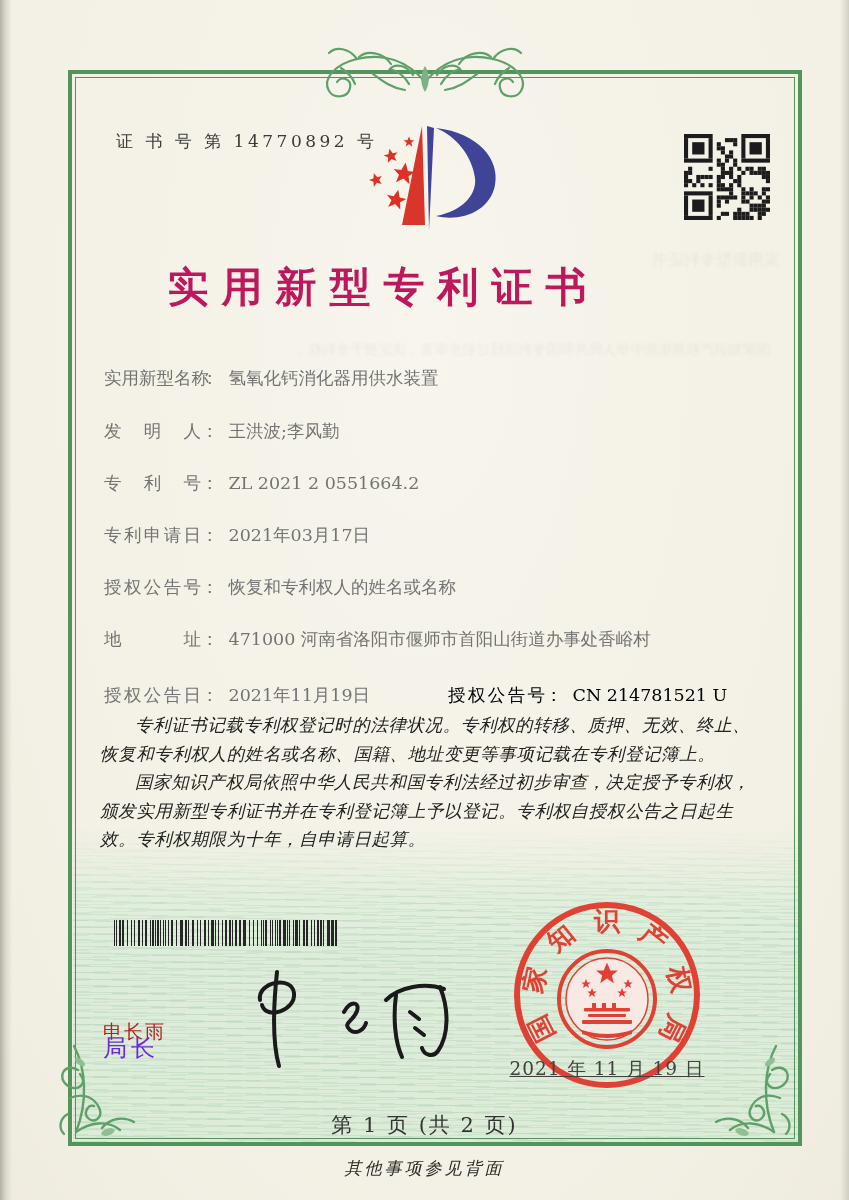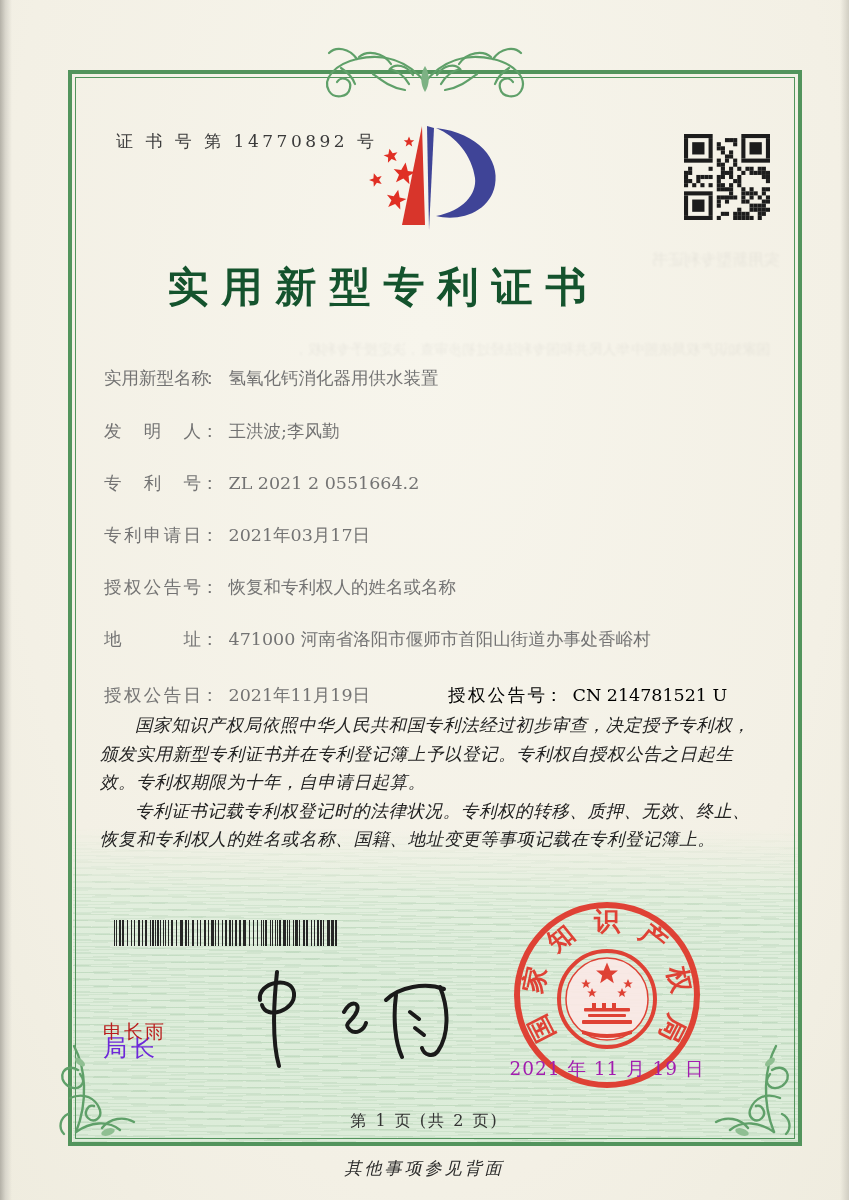--- a/index.html
+++ b/index.html
@@ -43,45 +43,45 @@
 
   .logo{position:absolute;left:346px;top:122px;width:160px;height:120px;}
   .qr{position:absolute;left:684px;top:134px;width:86px;height:86px;}
 
   .ghost{position:absolute;color:#555;opacity:.075;filter:blur(1px);transform:scaleX(-1);
     overflow:hidden;white-space:nowrap;pointer-events:none;}
   .ghost1{left:640px;top:250px;width:140px;height:22px;font-size:16px;}
   .ghost2{left:300px;top:341px;width:470px;height:17px;font-size:14px;}
 
   .title{position:absolute;left:0;top:260px;width:767px;text-align:center;
-    font-size:41px;font-weight:700;letter-spacing:13px;color:#14532d;}
+    font-size:41px;font-weight:700;letter-spacing:13px;color:#be185d;}
 
   .row{position:absolute;left:104px;font-size:17.5px;white-space:nowrap;color:#737373;}
   .r1{top:366px;} .r2{top:419px;} .r3{top:471px;} .r4{top:523px;}
   .r5{top:575px;} .r6{top:627px;} .r7{top:683px;}
   .r7b{position:absolute;left:448px;top:683px;font-size:17.5px;white-space:nowrap;color:#000000;}
   .flabel{display:inline-block;width:97px;text-align:justify;text-align-last:justify;vertical-align:bottom;}
   .colon{display:inline-block;margin-right:10px;}
 
   .body-text{position:absolute;left:100px;top:711px;width:660px;
     font-size:17.5px;line-height:28.5px;font-style:italic;letter-spacing:.6px;color:#222;}
   .body-text p{margin:0;text-indent:2em;}
 
   .barcode{position:absolute;left:114px;top:920px;width:224px;height:26px;}
 
   .director-title{position:absolute;left:103px;top:1032px;font-size:24px;letter-spacing:4px;color:#6d28d9;}
   .director-name{position:absolute;left:103px;top:1019px;font-size:19px;letter-spacing:2px;color:#b91c1c;}
   .signature{position:absolute;left:238px;top:960px;width:232px;height:112px;}
 
   .seal{position:absolute;left:508px;top:896px;width:198px;height:198px;}
   .seal-date{position:absolute;left:508px;top:1056px;width:198px;text-align:center;
-    font-size:18.5px;color:#a21caf;letter-spacing:1px;}
+    font-size:18.5px;color:#404040;letter-spacing:1px;text-decoration:underline;}
 
   .page-num{position:absolute;left:0;top:1111px;width:849px;text-align:center;
-    font-size:16px;letter-spacing:2px;color:#333;}
+    font-size:21px;letter-spacing:2px;color:#333;}
   .back-note{position:absolute;left:0;top:1157px;width:849px;text-align:center;
     font-size:17px;font-style:italic;letter-spacing:3px;color:#2b2b2b;}
 </style>
 </head>
 <body>
 
 <div class="edge-left"></div>
 <div class="edge-right"></div>
 
 <div class="green-zone">
@@ -317,22 +317,22 @@
   <span class="flabel">地址</span><span class="colon">：</span><span>471000 河南省洛阳市偃师市首阳山街道办事处香峪村</span>
 </div>
 <div class="row r7">
   <span class="flabel">授权公告日</span><span class="colon">：</span><span>2021年11月19日</span>
 </div>
 <div class="r7b">
   <span class="flabel">授权公告号</span><span class="colon">：</span><span>CN 214781521 U</span>
 </div>
 
 <div class="body-text">
+  <p>专利证书记载专利权登记时的法律状况。专利权的转移、质押、无效、终止、恢复和专利权人的姓名或名称、国籍、地址变更等事项记载在专利登记簿上。</p>
   <p>国家知识产权局依照中华人民共和国专利法经过初步审查，决定授予专利权，颁发实用新型专利证书并在专利登记簿上予以登记。专利权自授权公告之日起生效。专利权期限为十年，自申请日起算。</p>
-  <p>专利证书记载专利权登记时的法律状况。专利权的转移、质押、无效、终止、恢复和专利权人的姓名或名称、国籍、地址变更等事项记载在专利登记簿上。</p>
 </div>
 
 <svg class="barcode" viewBox="0 0 224 26" preserveAspectRatio="none" id="barcode-svg">
     <rect x="0" y="0" width="1" height="26" fill="#262626"></rect>
     <rect x="2" y="0" width="1" height="26" fill="#262626"></rect>
     <rect x="5" y="0" width="2" height="26" fill="#262626"></rect>
     <rect x="8" y="0" width="2" height="26" fill="#262626"></rect>
     <rect x="13" y="0" width="1" height="26" fill="#262626"></rect>
     <rect x="17" y="0" width="1" height="26" fill="#262626"></rect>
     <rect x="20" y="0" width="1" height="26" fill="#262626"></rect>

